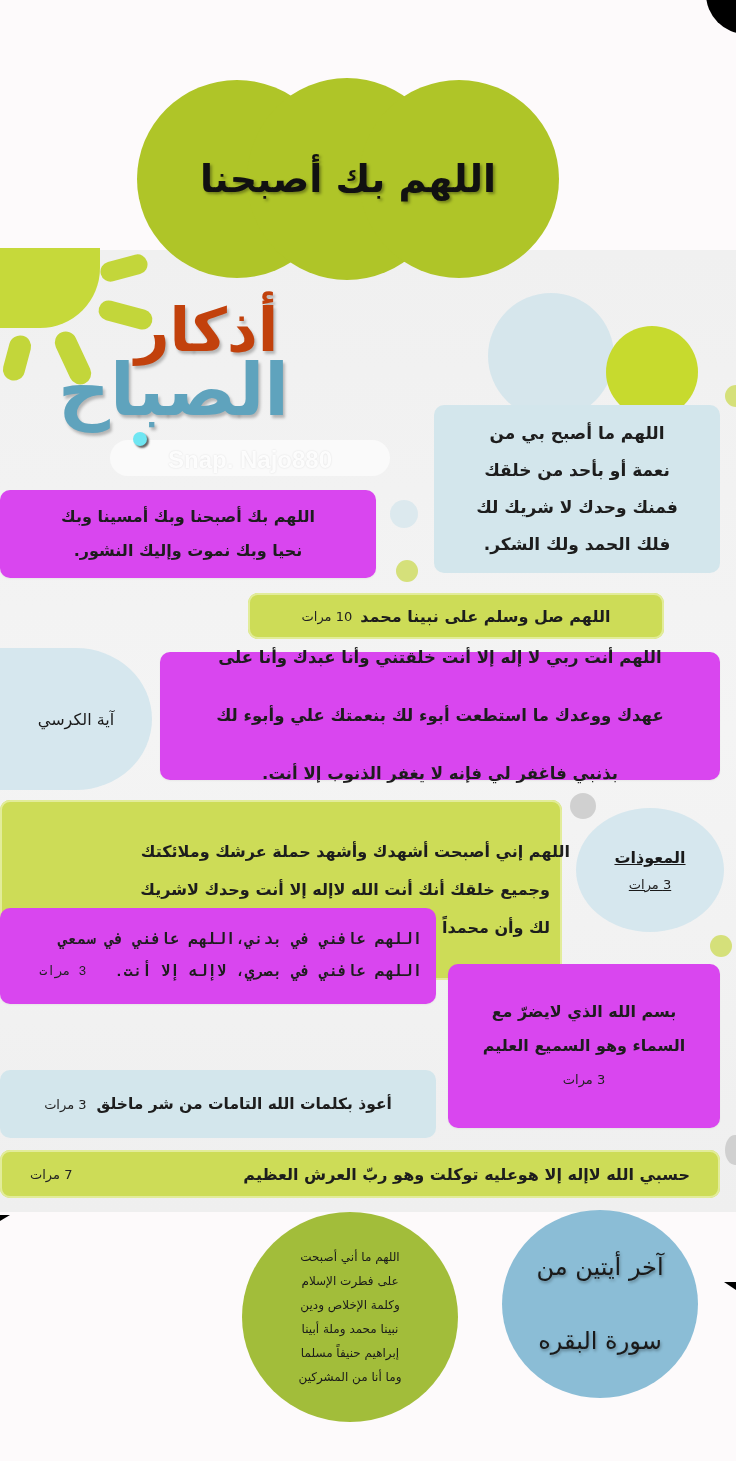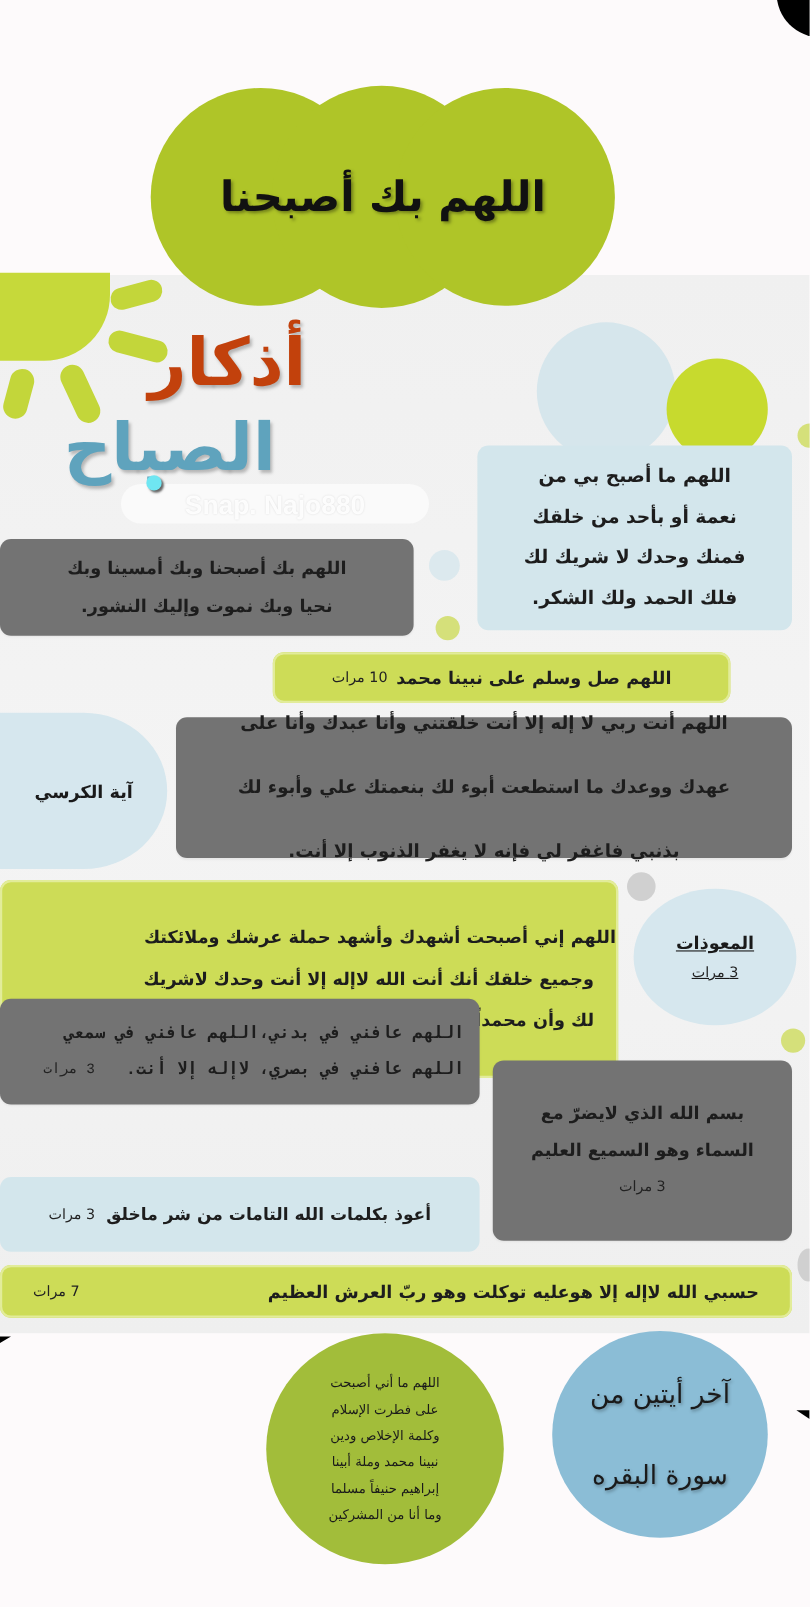--- a/index.html
+++ b/index.html
@@ -33,38 +33,38 @@
     left: 0; top: 250px; width: 736px; height: 962px;
     background: linear-gradient(180deg, #f0f0f0 0%, #f4f4f4 50%, #efefef 100%);
   }
 
   
   .sun-core { left: -40px; top: 248px; width: 140px; height: 80px; background: #c6d93a; border-radius: 0 0 60px 0; }
   .ray { background: #c3d63a; border-radius: 14px; }
 
   
   .logo1 { left: 135px; top: 295px; font-size: 60px; font-weight: bold; color: #c2410c; text-shadow: 2px 3px 3px rgba(0,0,0,0.25); direction: rtl; }
-  .logo2 { left: 58px; top: 372px; font-size: 60px; font-weight: bold; color: #5fa3bd; text-shadow: 2px 3px 3px rgba(0,0,0,0.25); direction: rtl; }
+  .logo2 { left: 58px; top: 348px; font-size: 72px; font-weight: bold; color: #5fa3bd; text-shadow: 2px 3px 3px rgba(0,0,0,0.25); direction: rtl; }
   .logo-dot { left: 133px; top: 432px; width: 14px; height: 14px; background: #6fe6f2; border-radius: 50%; box-shadow: 2px 2px 2px rgba(0,0,0,0.6); }
   .watermark {
     left: 168px; top: 446px; font-family: "Liberation Sans", sans-serif; font-weight: bold;
     font-size: 24px; color: rgba(255,255,255,0.9); text-shadow: 0 0 2px rgba(0,0,0,0.12);
   }
   .wm-cloud { left: 110px; top: 440px; width: 280px; height: 36px; background: #fafafa; border-radius: 20px; }
 
   
   .dot { border-radius: 50%; }
 
   
   .box {
     border-radius: 10px;
     display: flex; flex-direction: column; align-items: center; justify-content: center;
     direction: rtl; text-align: center; font-weight: bold; color: #1d1d1d;
   }
-  .box.gray { background: #737373; box-shadow: 0 1px 2px rgba(0,0,0,0.05); text-align: right; }
+  .box.gray { background: #d946ef; box-shadow: 0 1px 2px rgba(0,0,0,0.05); text-align: right; }
   .box.blue { background: #d3e6ec; }
   .box.green { background: #cddc57; box-shadow: 0 0 0 2px #e2ec9a inset; }
 
   .line { display: block; white-space: nowrap; }
   .count { font-size: 13px; font-weight: normal; color: #222; }
 
   .circ {
     border-radius: 50%; display: flex; flex-direction: column; align-items: center; justify-content: center;
     direction: rtl; text-align: center;
   }
@@ -118,30 +118,30 @@
   <span class="line">اللهم بك أصبحنا وبك أمسينا وبك</span>
   <span class="line">نحيا وبك نموت وإليك النشور.</span>
 </div>
 
 <div class="abs box green" style="left:248px;top:593px;width:416px;height:46px;flex-direction:row;font-size:16px;gap:8px;">
   <span>اللهم صل وسلم على نبينا محمد</span>
   <span class="count">10 مرات</span>
 </div>
 
 <div class="abs circ" style="left:0;top:648px;width:152px;height:142px;background:#d6e7ee;border-radius:0 50% 50% 0 / 0 50% 50% 0;">
-  <span style="font-size:16px;font-weight:bold;">آية الكرسي</span>
+  <span style="font-size:16px;font-weight:normal;">آية الكرسي</span>
 </div>
 
 <div class="abs box gray" style="left:160px;top:652px;width:560px;height:128px;font-size:16.5px;line-height:38px;gap:20px;">
   <span class="line">اللهم أنت ربي لا إله إلا أنت خلقتني وأنا عبدك وأنا على</span>
   <span class="line">عهدك ووعدك ما استطعت أبوء لك بنعمتك علي وأبوء لك</span>
   <span class="line">بذنبي فاغفر لي فإنه لا يغفر الذنوب إلا أنت.</span>
 </div>
 
-<div class="abs box green" style="left:0;top:800px;width:562px;height:180px;font-size:16px;line-height:38px;align-items:flex-start;padding-right:10px;">
+<div class="abs box green" style="left:0;top:800px;width:562px;height:180px;font-size:16px;line-height:38px;align-items:flex-start;padding-right:0;">
   <span class="line" style="margin-right:-8px;">اللهم إني أصبحت أشهدك وأشهد حملة عرشك وملائكتك</span>
   <span class="line" style="margin-right:12px;">وجميع خلقك أنك أنت الله لاإله إلا أنت وحدك لاشريك</span>
   <span class="line" style="margin-right:12px;display:flex;width:500px;justify-content:space-between;">
     <span>لك وأن محمداً عبدك ورسولك</span>
     <span class="count" style="margin-left:30px;">اربع مرات</span>
   </span>
 </div>
 
 <div class="abs circ" style="left:576px;top:808px;width:148px;height:124px;background:#d6e7ee;text-decoration:underline;">
   <span style="font-size:16px;font-weight:bold;margin-bottom:10px;">المعوذات</span>

